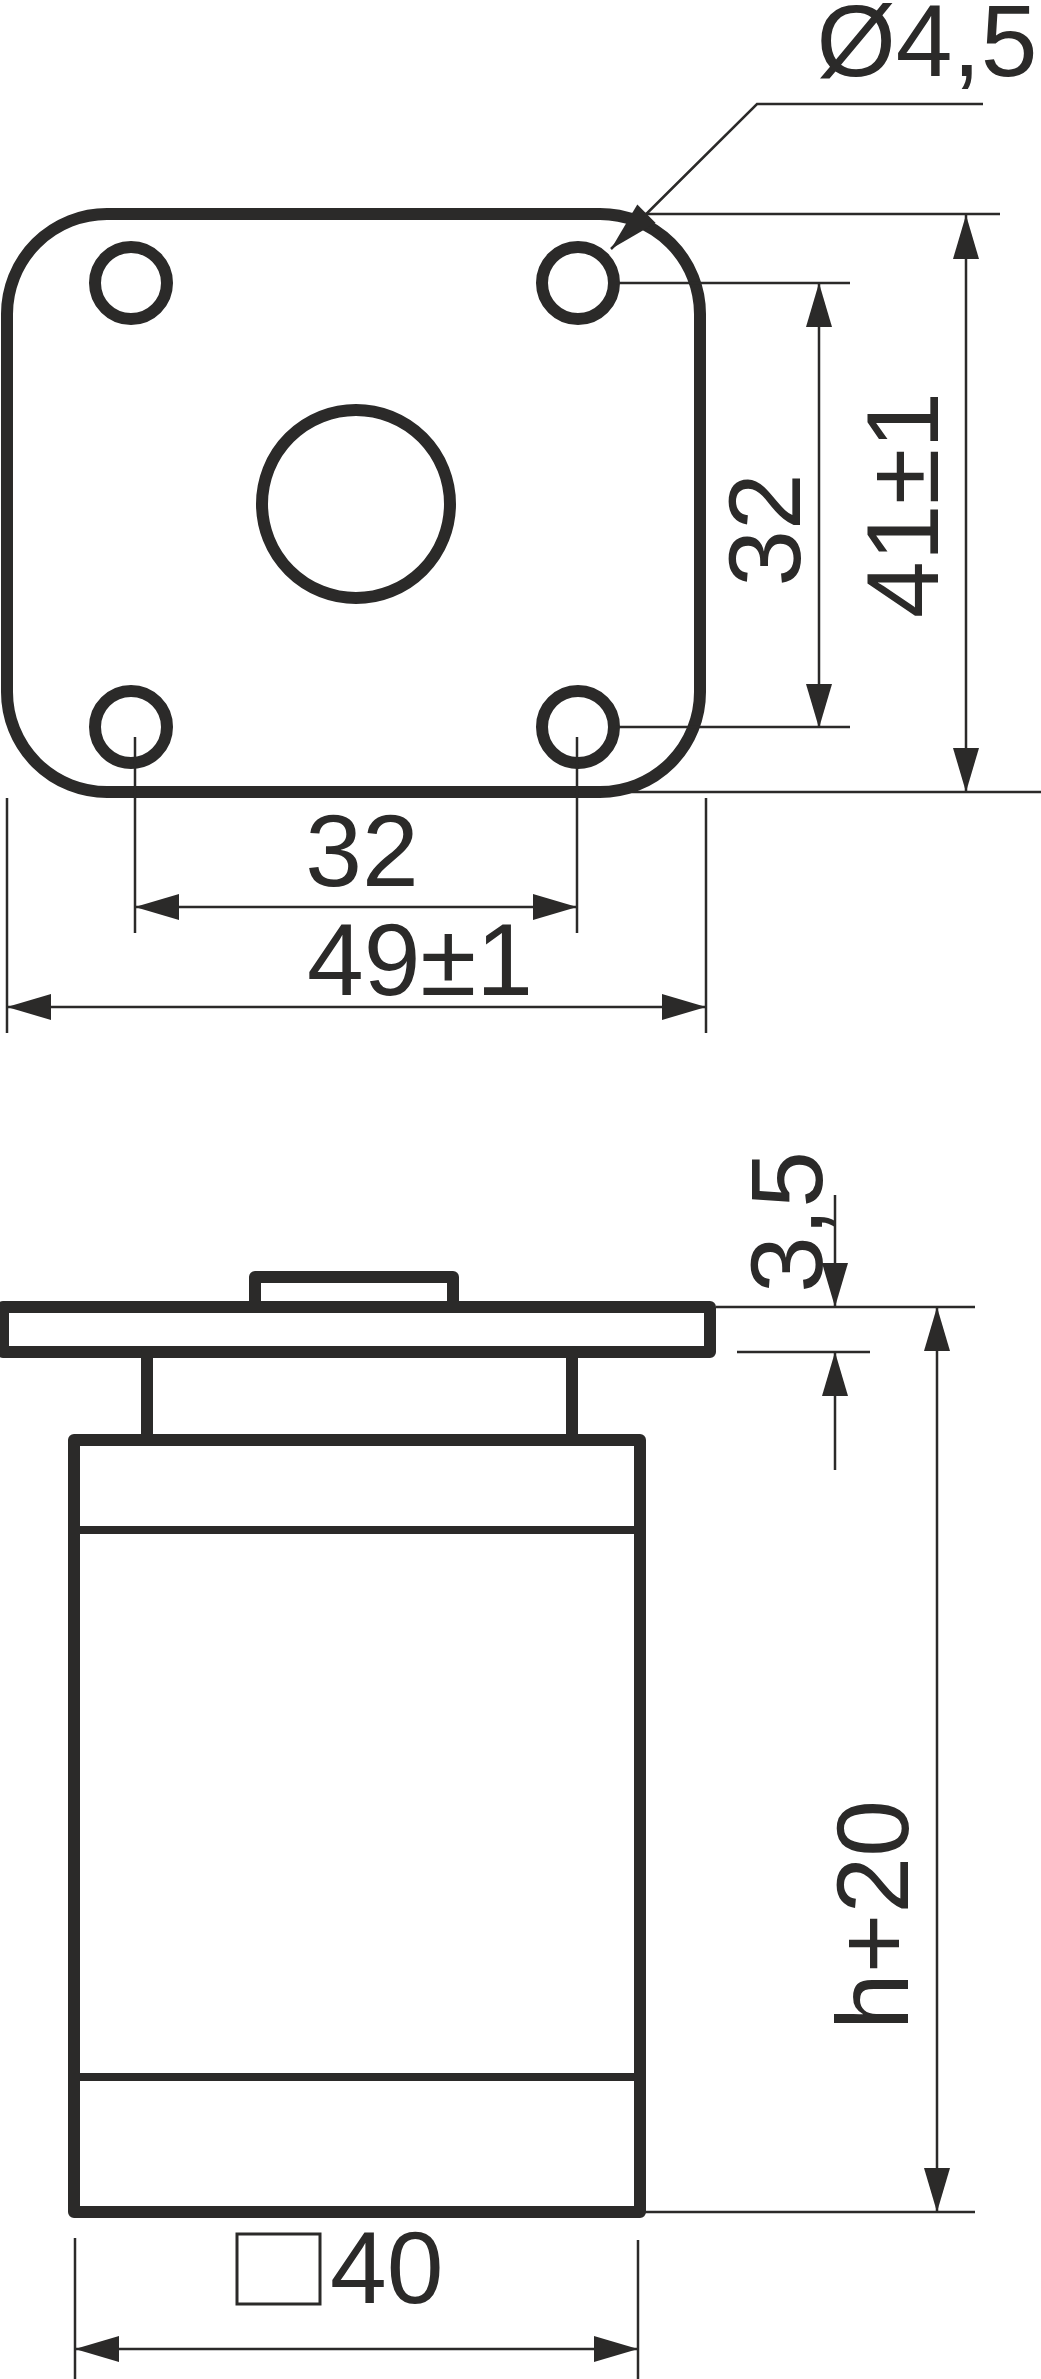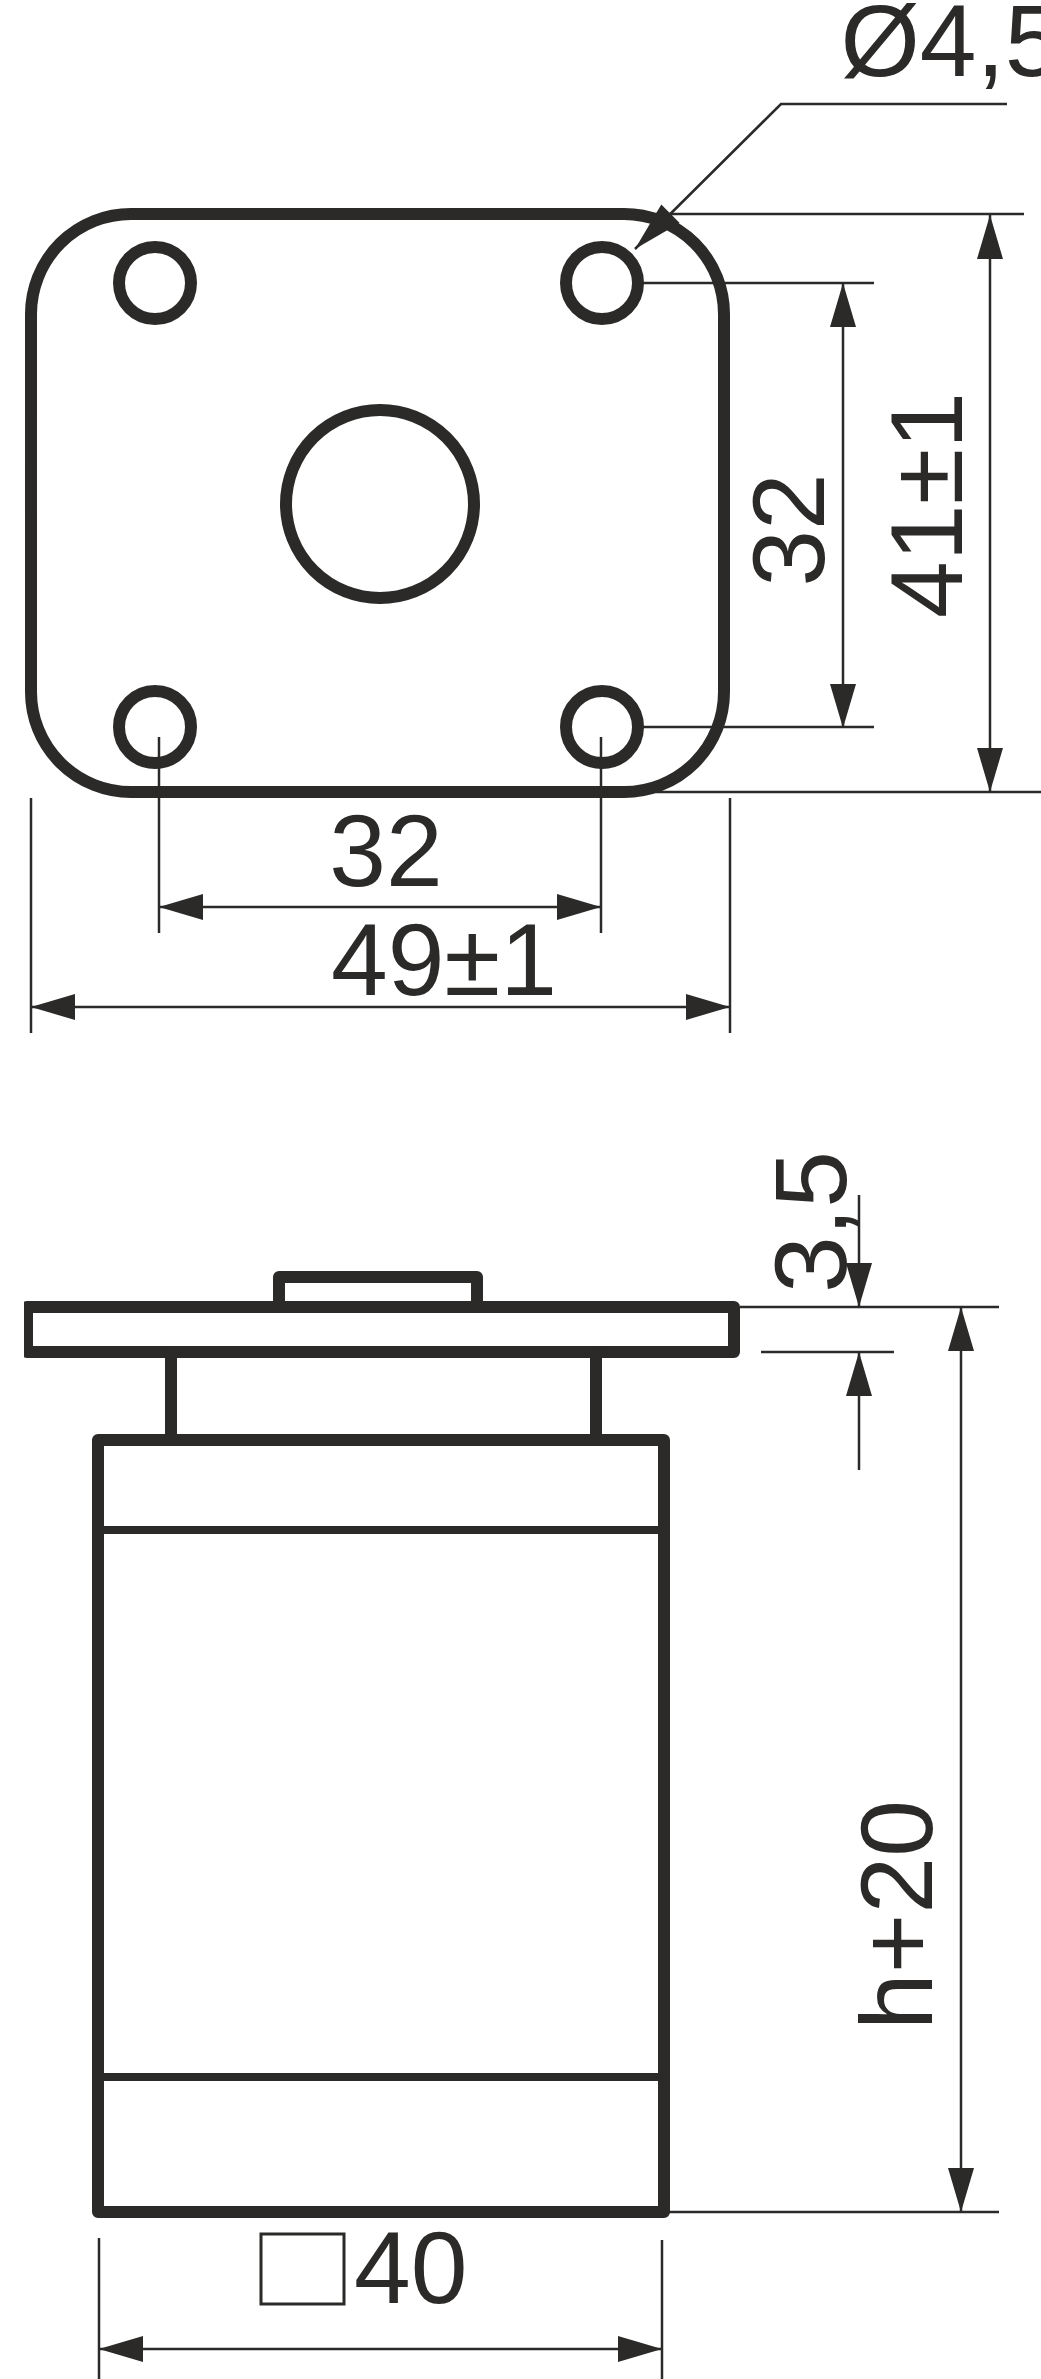--- a/index.html
+++ b/index.html
@@ -8,21 +8,20 @@
     background: #ffffff;
   }
   body {
     width: 1041px;
     height: 2379px;
     position: relative;
   }
   .canvas {
     position: absolute;
     inset: 0;
-    padding-left: 24px;
   }
   svg {
     display: block;
     width: 1041px;
     height: 2379px;
   }
   .dim-text {
     font-family: "Liberation Sans", "DejaVu Sans", sans-serif;
     font-size: 102px;
     letter-spacing: 0px;

